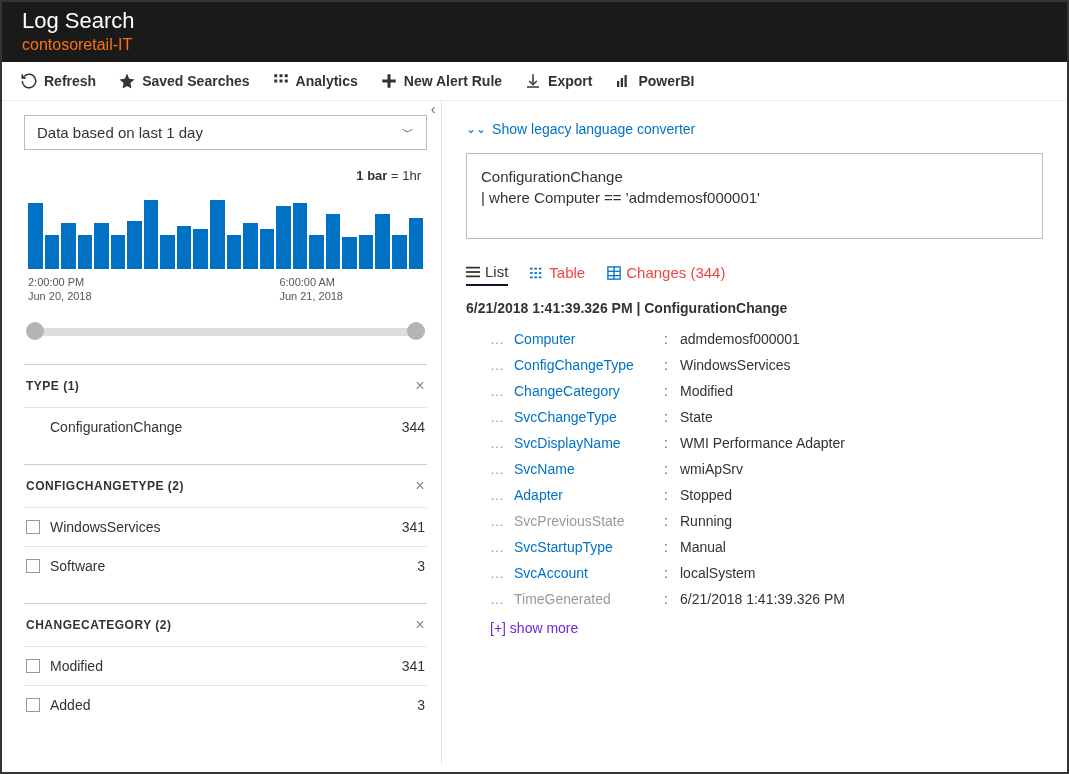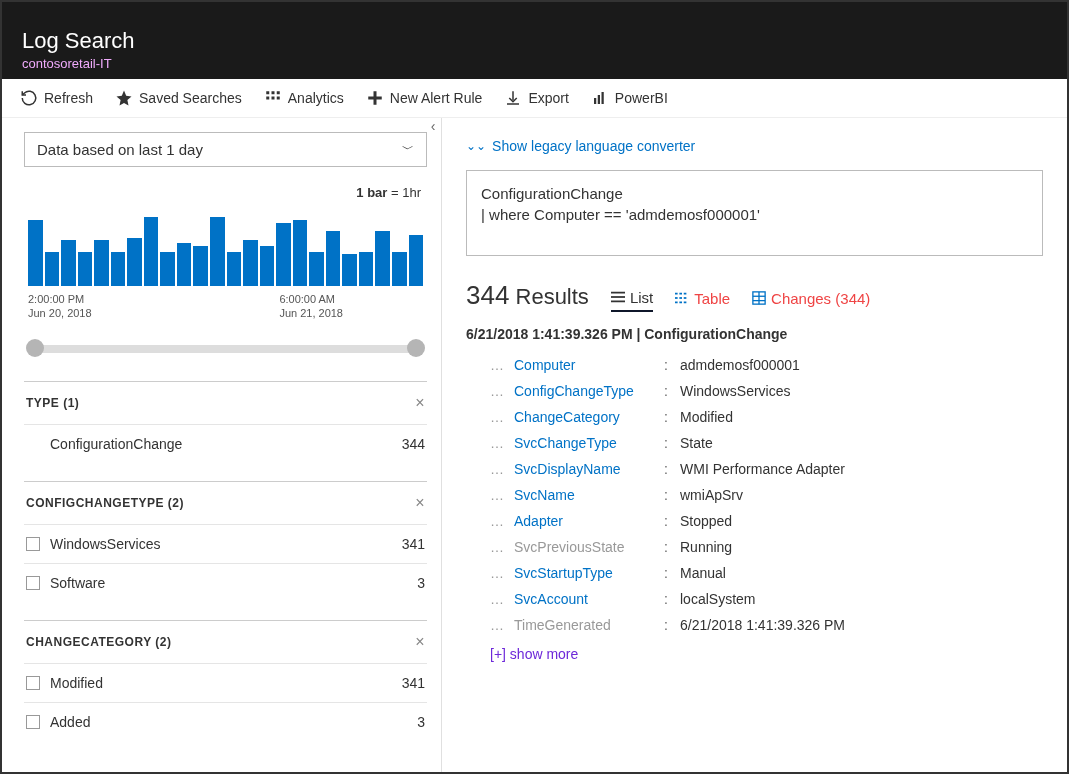--- a/index.html
+++ b/index.html
@@ -1,23 +1,23 @@
 <!DOCTYPE html>
 <html><head>
 <meta charset="utf-8">
 <style>
 * { box-sizing: border-box; margin: 0; padding: 0; font-family: "Segoe UI", Arial, sans-serif; }
 body { width: 1069px; height: 774px; border: 2px solid #333; background: #fff; overflow: hidden; color: #333; }
 
-.header-bar { background: #1a1a1a; color: #fff; padding: 26px 20px 8px; }
+.header-bar { background: #1a1a1a; color: #fff; padding: 6px 20px 8px; }
 .header-title { font-size: 22px; font-weight: 300; }
-.header-sub { font-size: 13px; color: #f0abfc; margin-top: 2px; }
+.header-sub { font-size: 16px; color: #f97316; margin-top: 2px; }
 
 .toolbar { display: flex; align-items: center; gap: 22px; padding: 10px 18px; border-bottom: 1px solid #eee; font-size: 14px; }
-.tb-item { display: inline-flex; align-items: center; gap: 6px; cursor: pointer; }
+.tb-item { display: inline-flex; align-items: center; gap: 6px; cursor: pointer; font-weight: bold; }
 .tb-item svg, .tb-item .ico { width: 18px; height: 18px; }
 
 .content { display: flex; height: calc(100% - 107px); }
 .left-pane { width: 440px; border-right: 1px solid #e0e0e0; position: relative; overflow-y: auto; padding: 14px 14px 20px 22px; }
 .collapse-handle { position: absolute; top: 0; right: 0; width: 16px; text-align: center; font-size: 14px; color: #666; cursor: pointer; }
 
 .dropdown { width: 100%; border: 1px solid #bbb; padding: 8px 12px; font-size: 15px; display: flex; justify-content: space-between; align-items: center; cursor: pointer; }
 .chev { font-size: 12px; }
 
 .bar-legend { text-align: right; font-size: 13px; margin: 18px 6px 6px 0; }
@@ -241,21 +241,20 @@
   <div class="right-pane">
     <div class="legacy-link">
       <span class="dc">⌄⌄</span>
       <span>Show legacy language converter</span>
     </div>
 
     <div class="query-box">ConfigurationChange
 | where Computer == 'admdemosf000001'</div>
 
     <div class="results-hdr">
-      <span class="res-count"><b>344</b> <span>Results</span></span>
       <div class="view-tabs">
         <span class="vtab active">
           <svg width="14" height="14" viewBox="0 0 16 16" fill="#333">
               <rect y="2" width="16" height="2"></rect>
               <rect y="7" width="16" height="2"></rect>
               <rect y="12" width="16" height="2"></rect>
             </svg>
           <span>List</span>
         </span>
         <span class="vtab blue">

